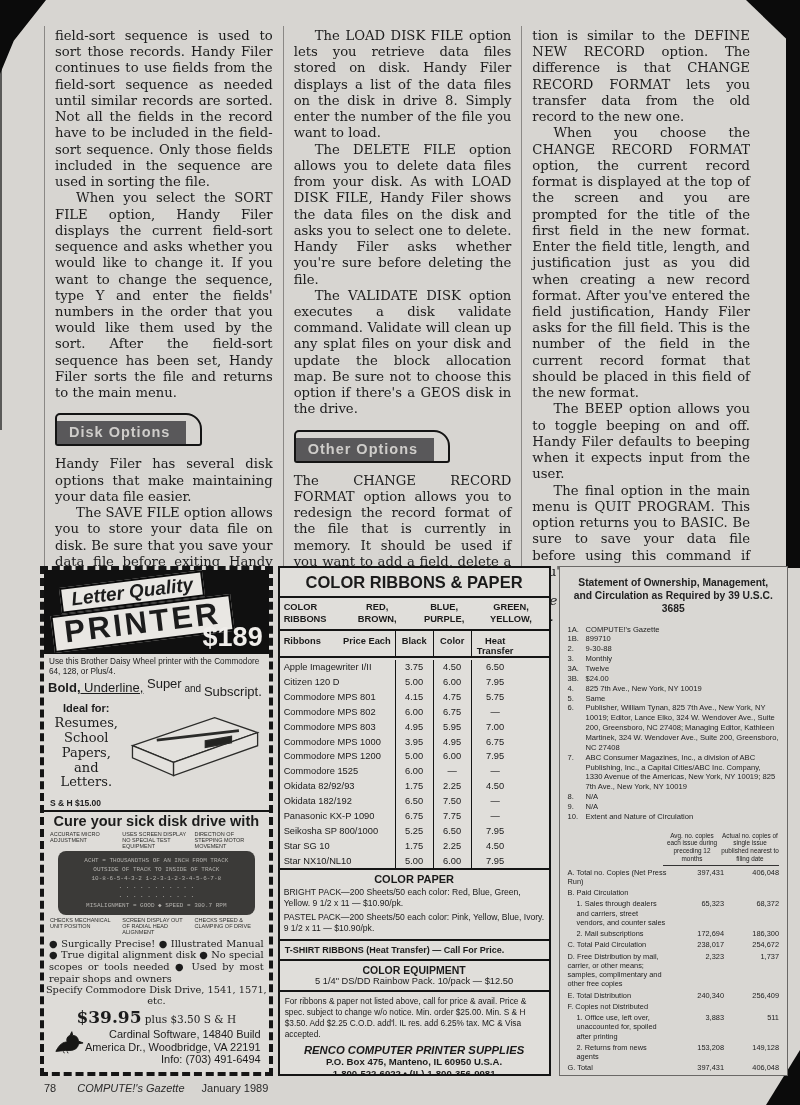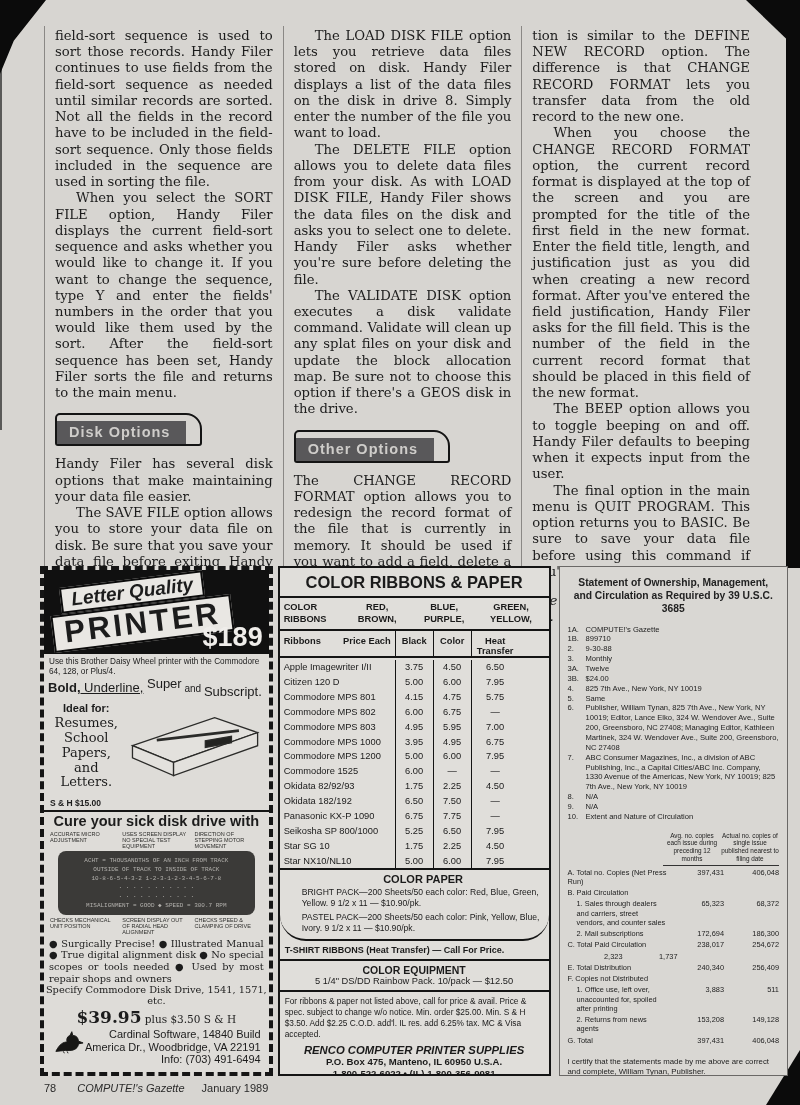--- a/index.html
+++ b/index.html
@@ -76,21 +76,21 @@
   .rib-colors .lab{width:60px;text-align:left;white-space:pre-line;}
   .rib-colors .grp{flex:1;text-align:center;white-space:pre-line;}
   .rib-thead{display:flex;border-bottom:2px solid #141414;font-weight:bold;font-size:9.3px;}
   .rib-thead .c0{width:115px;display:flex;justify-content:space-between;padding:5px 4px;box-sizing:border-box;}
   .cnum{width:38px;border-left:1px solid #141414;text-align:center;box-sizing:border-box;}
   .cheat{width:48px;border-left:1px solid #141414;text-align:center;box-sizing:border-box;}
   .rib-thead .cnum,.rib-thead .cheat{padding-top:5px;}
   .rib-rows{border-bottom:2px solid #141414;padding-top:2px;}
   .rib-row{display:flex;font-size:9.3px;line-height:1.6;}
   .rib-row .c0{width:115px;padding-left:4px;box-sizing:border-box;white-space:nowrap;overflow:hidden;}
-  .paper{border-bottom:2px solid #141414;padding:2px 4px 3px 22px;border-radius:26px;}
+  .paper{border-bottom:2px solid #141414;padding:2px 4px 3px 4px;}
   .paper-title{font-weight:bold;font-size:11px;text-align:center;margin:1px 0 2px 0;}
   .paper p{font-size:8.6px;line-height:1.25;margin:0 0 3px 0;}
   .tshirt{border-bottom:2px solid #141414;font-weight:bold;font-size:9px;padding:4px 5px;}
   .disk{border-bottom:2px solid #141414;text-align:center;padding:3px 0 4px 0;}
   .disk .dt{font-weight:bold;font-size:10.5px;}
   .disk .dl{font-size:9.3px;}
   .fineprint{font-size:8.3px;line-height:1.3;padding:4px 5px 2px 5px;}
   .renco{text-align:center;padding:2px 0 4px 0;}
   .renco .rc{font-weight:bold;font-style:italic;font-size:11.3px;}
   .renco .ra,.renco .rp{font-size:9.6px;font-weight:bold;line-height:1.35;}
@@ -430,20 +430,21 @@
           <div class="circ-label ind">2. Mail subscriptions</div>
           <div class="circ-v">172,694</div>
           <div class="circ-v">186,300</div>
         </div>
       <div class="circ-row">
           <div class="circ-label">C. Total Paid Circulation</div>
           <div class="circ-v">238,017</div>
           <div class="circ-v">254,672</div>
         </div>
       <div class="circ-row">
+          <div class="circ-label">D. Free Distribution by mail, carrier, or other means; samples, complimentary and other free copies</div>
           <div class="circ-v">2,323</div>
           <div class="circ-v">1,737</div>
         </div>
       <div class="circ-row">
           <div class="circ-label">E. Total Distribution</div>
           <div class="circ-v">240,340</div>
           <div class="circ-v">256,409</div>
         </div>
       <div class="circ-row">
           <div class="circ-label">F. Copies not Distributed</div>

